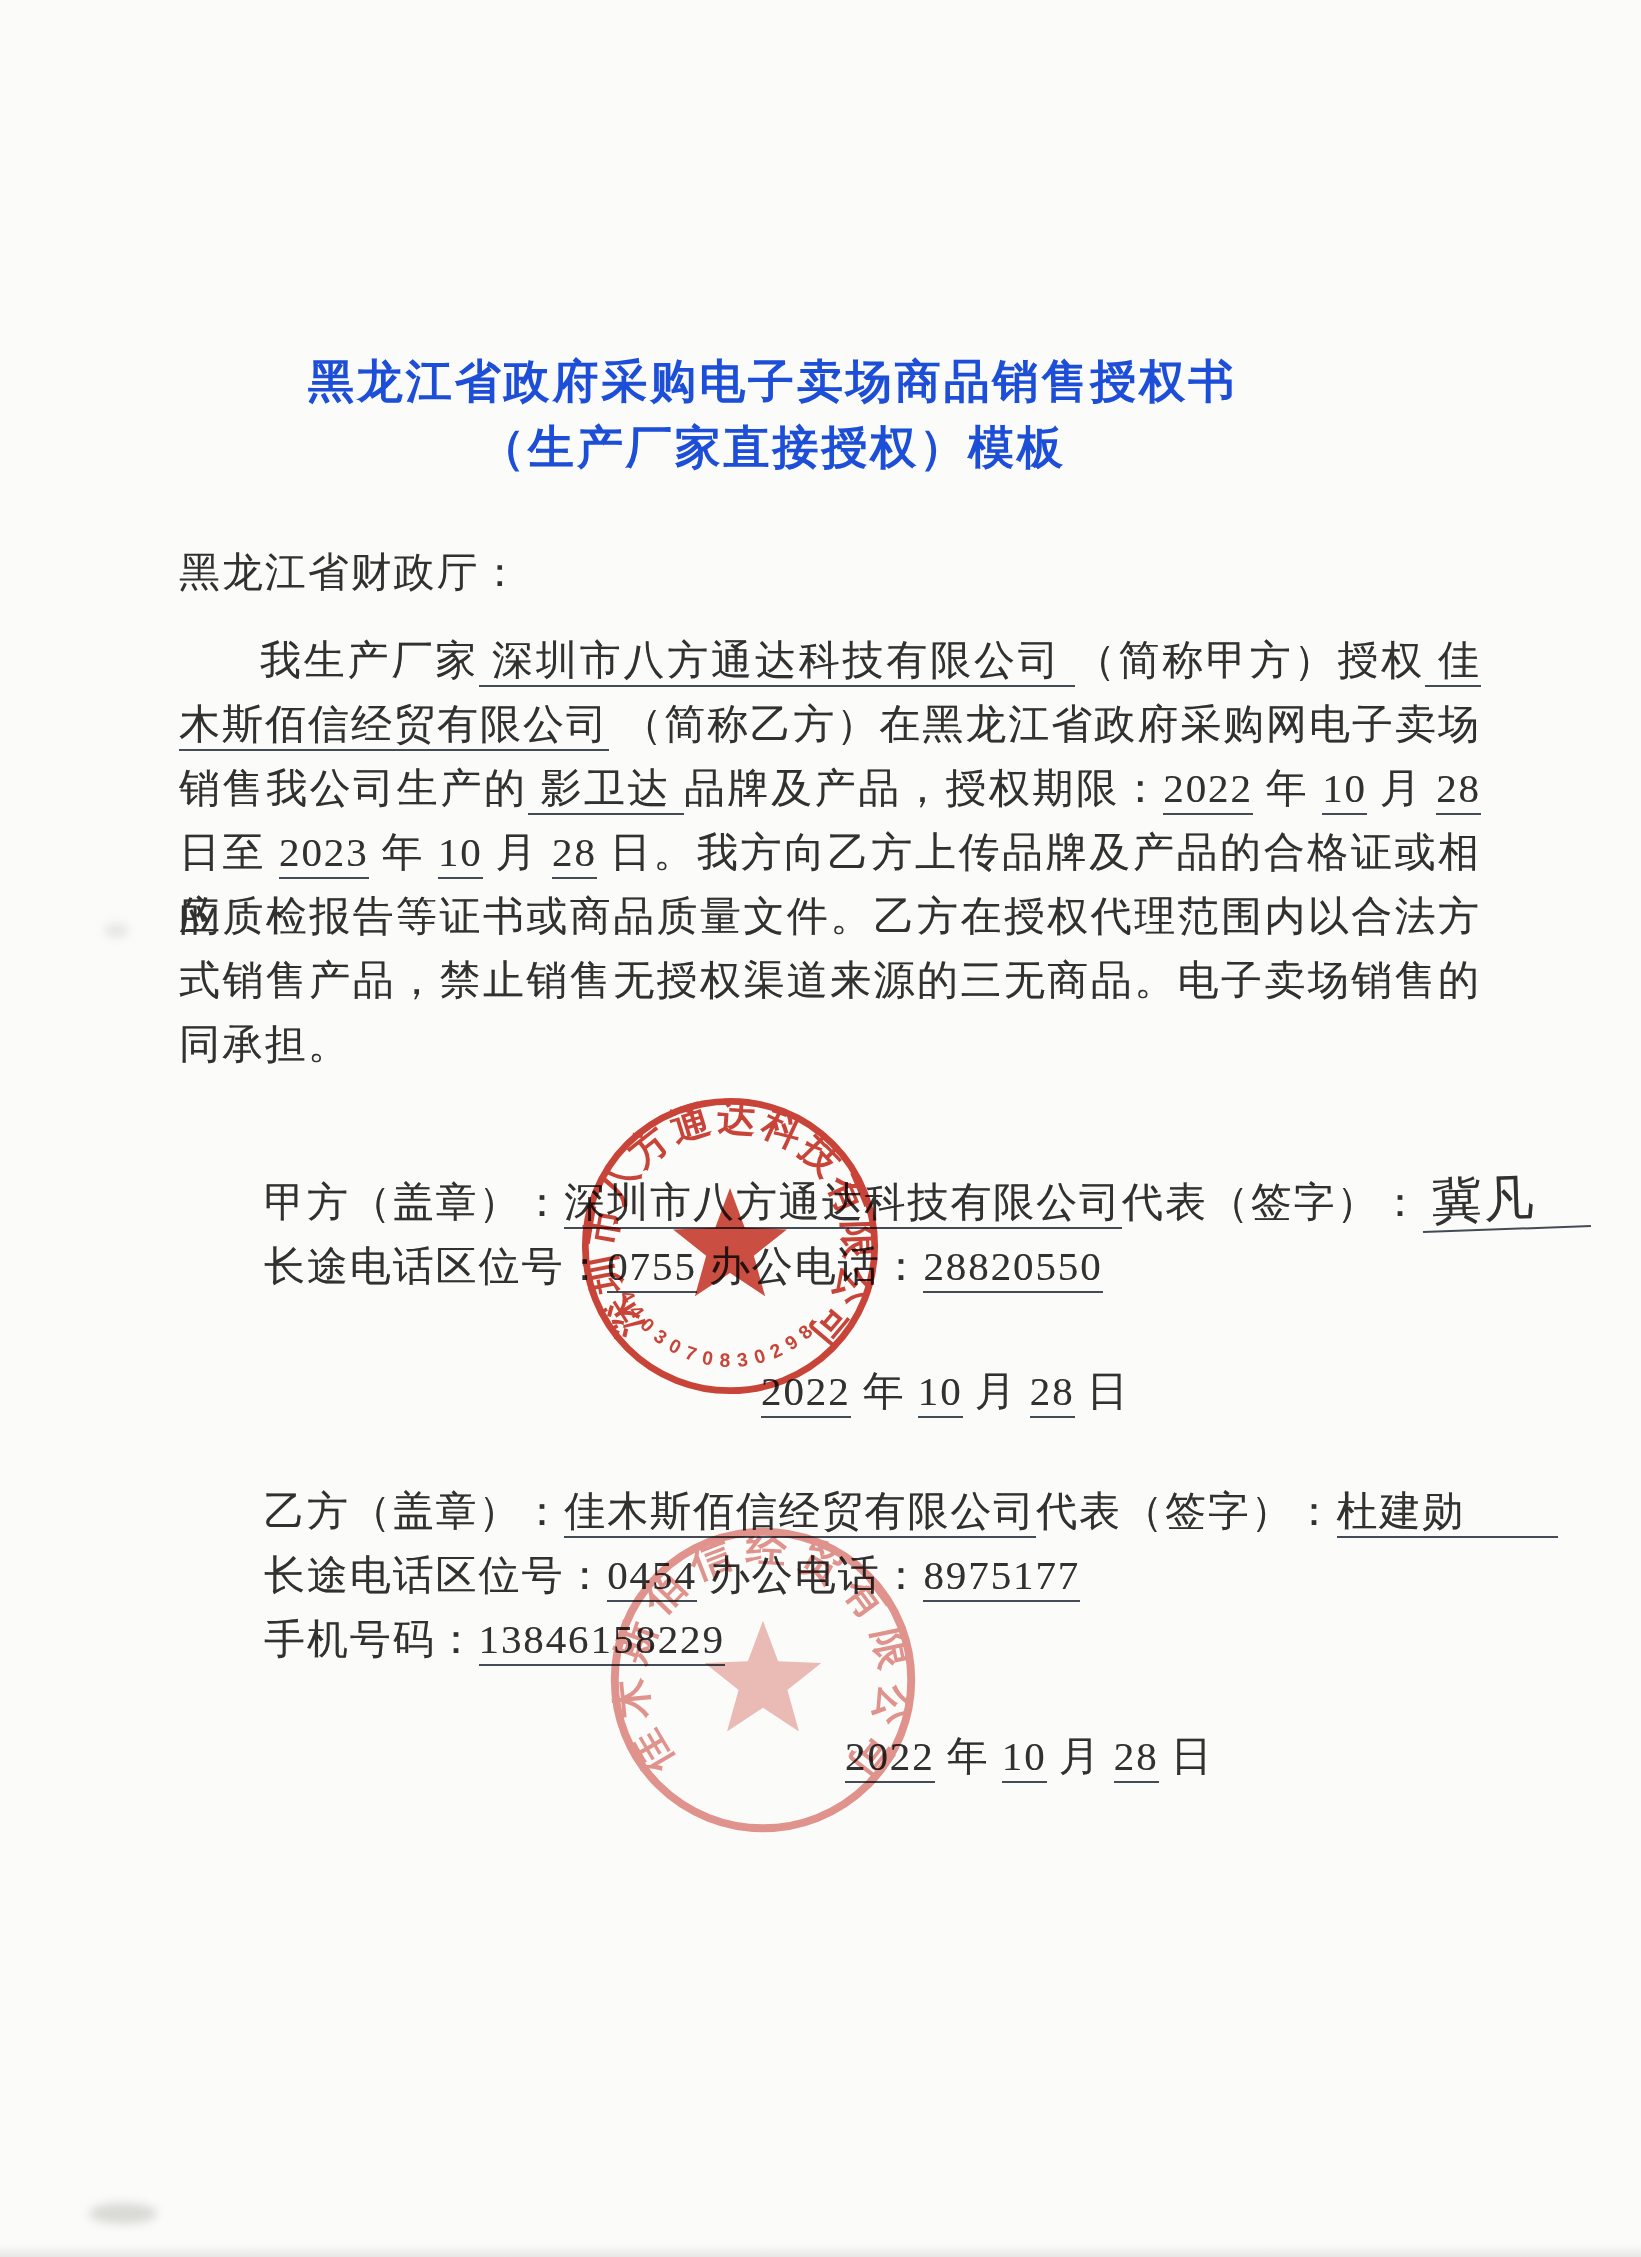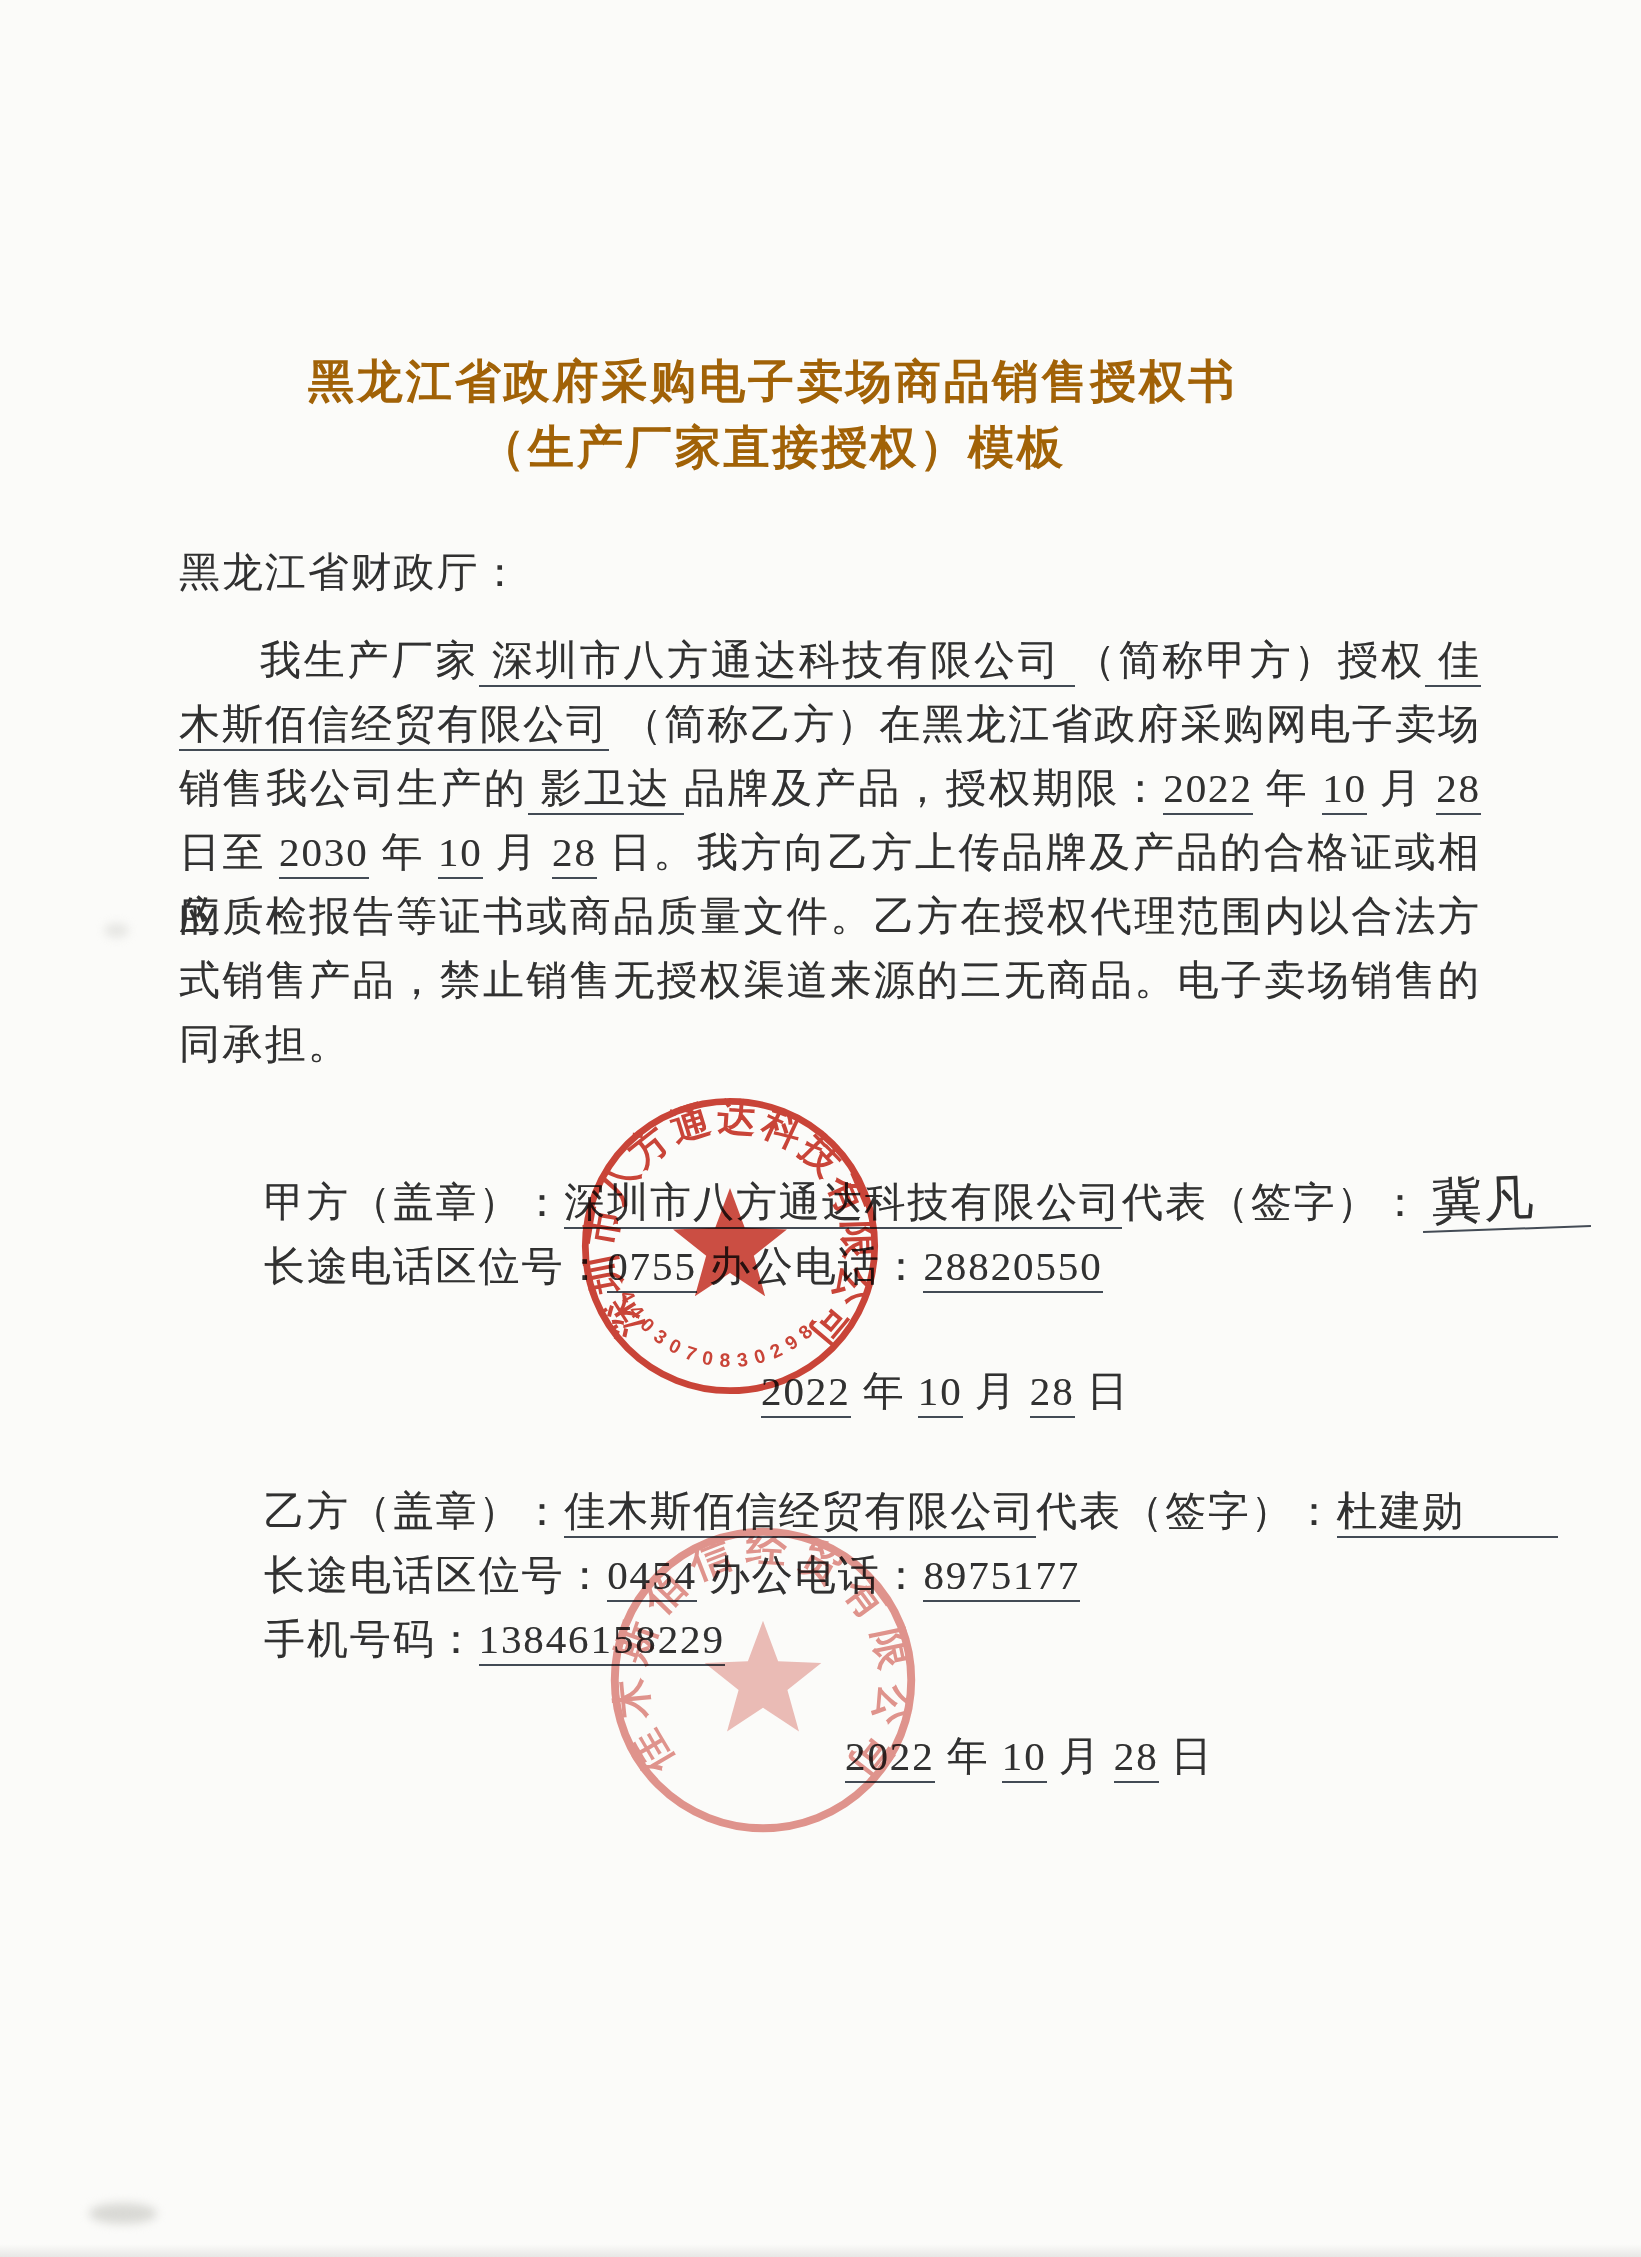--- a/index.html
+++ b/index.html
@@ -5,21 +5,21 @@
   html,body{margin:0;padding:0;background:#e9e9e7;}
   .page{
     position:relative;width:1641px;height:2257px;margin:0 auto;
     background:#fbfbf9;overflow:hidden;
     font-family:"Liberation Serif",serif;color:#313131;
   }
   
   .title{
     position:absolute;left:0;width:1545px;text-align:center;
     font-family:"Liberation Sans",sans-serif;font-weight:700;
-    font-size:46px;letter-spacing:2.9px;color:#a16207;white-space:pre;
+    font-size:46px;letter-spacing:2.9px;color:#1d4ed8;white-space:pre;
   }
   #title1{top:351px;}
   #title2{top:417px;}
   
   .salutation{
     position:absolute;left:179px;top:545px;font-size:41px;
     letter-spacing:1.9px;white-space:pre;
   }
   .body-block{position:absolute;left:179px;top:628px;width:1302px;font-size:41px;}
   .bline{
@@ -77,21 +77,21 @@
 
   <div class="title" id="title1">黑龙江省政府采购电子卖场商品销售授权书</div>
   <div class="title" id="title2">（生产厂家直接授权）模板</div>
 
   <div class="salutation">黑龙江省财政厅：</div>
 
   <div class="body-block">
     <div class="bline fill indent"><span>我生产厂家</span><span class="u"> 深圳市八方通达科技有限公司 </span><span>（简称甲方）授权</span><span class="u"> 佳</span></div>
     <div class="bline fill"><span class="u">木斯佰信经贸有限公司</span><span> （简称乙方）在黑龙江省政府采购网电子卖场</span></div>
     <div class="bline fill"><span>销售我公司生产的</span><span class="u"> 影卫达 </span><span>品牌及产品，授权期限：</span><span class="u">2022</span><span> 年 </span><span class="u">10</span><span> 月 </span><span class="u">28</span></div>
-    <div class="bline fill"><span>日至 </span><span class="u">2030</span><span> 年 </span><span class="u">10</span><span> 月 </span><span class="u">28</span><span> 日。我方向乙方上传品牌及产品的合格证或相应</span></div>
+    <div class="bline fill"><span>日至 </span><span class="u">2023</span><span> 年 </span><span class="u">10</span><span> 月 </span><span class="u">28</span><span> 日。我方向乙方上传品牌及产品的合格证或相应</span></div>
     <div class="bline fill"><span>的质检报告等证书或商品质量文件。乙方在授权代理范围内以合法方</span></div>
     <div class="bline fill"><span>式销售产品，禁止销售无授权渠道来源的三无商品。电子卖场销售的</span></div>
     <div class="bline"><span>同承担。</span></div>
   </div>
 
   <div class="party" id="party-a">
     <div class="pline"><span>甲方（盖章）：</span><span class="u">深圳市八方通达科技有限公司</span><span>代表（签字）：</span><span class="u handwritten">冀凡</span></div>
     <div class="pline"><span>长途电话区位号：</span><span class="u">0755</span><span> 办公电话：</span><span class="u">28820550</span></div>
   </div>
   <div class="date-line" id="date-a"><span class="u">2022</span><span> 年 </span><span class="u">10</span><span> 月 </span><span class="u">28</span><span> 日</span></div>

